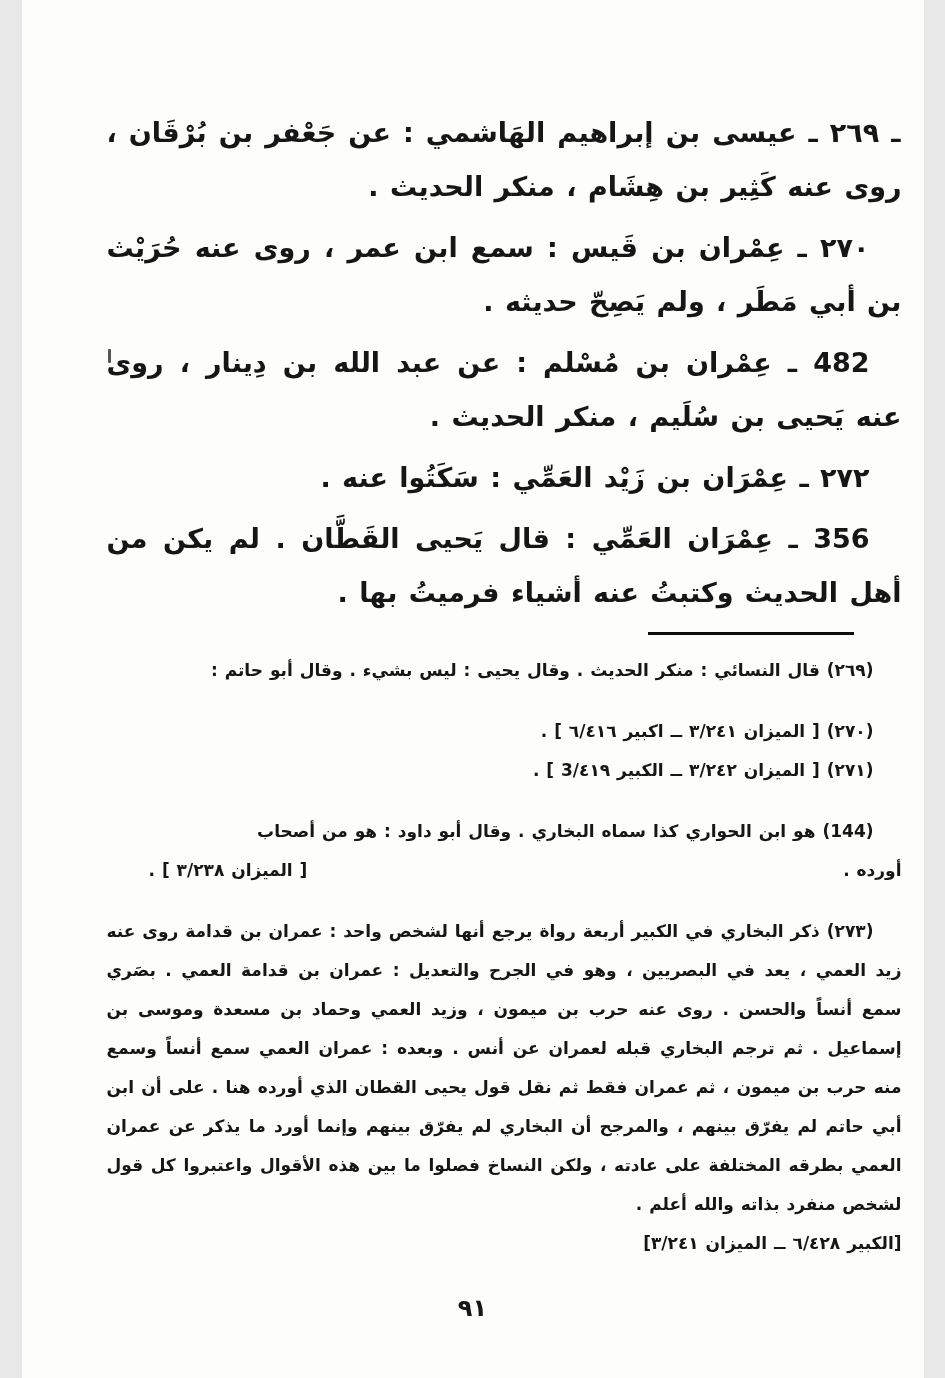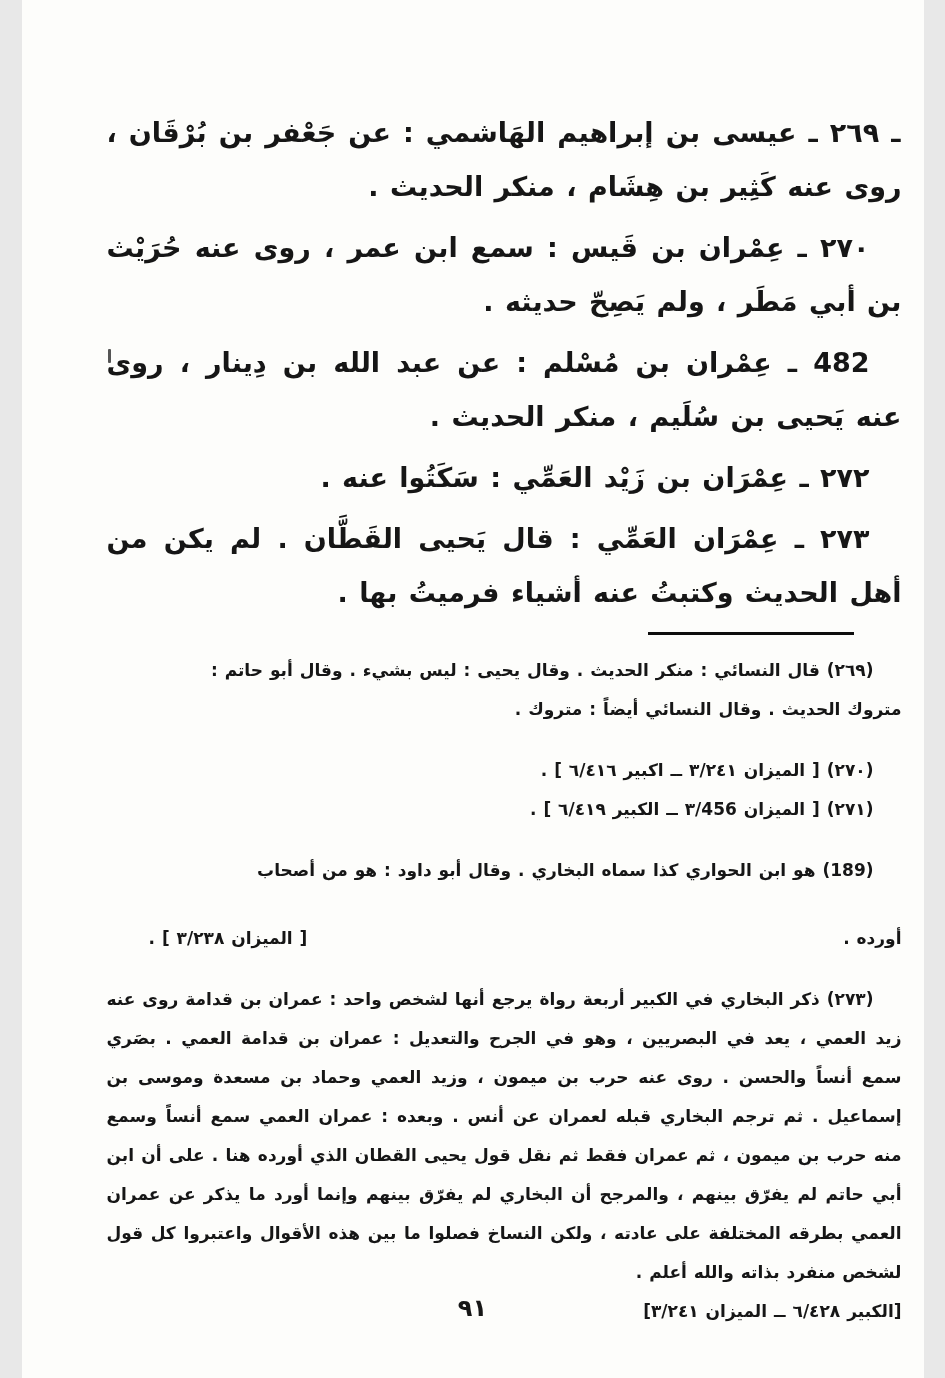--- a/index.html
+++ b/index.html
@@ -62,21 +62,20 @@
     display: flex;
     justify-content: space-between;
     align-items: baseline;
     margin: 0;
   }
   .fn-split .citation {
     white-space: nowrap;
   }
   .fn-split.shift-cite .citation {
     margin-left: 42px; 
-    margin-top: 29px;
   }
   .fn-gap-top {
     margin-top: 22px;
   }
   .fn-cite-line {
     margin: 0;
     text-align: right;
     padding-left: 38px;
     white-space: nowrap;
   }
@@ -106,36 +105,35 @@
 <body>
 
 <div class="page">
 
   <div class="text-block">
 
     <p class="entry first">ـ ٢٦٩ ـ عيسى بن إبراهيم الهَاشمي : عن جَعْفر بن بُرْقَان ، روى عنه كَثِير بن هِشَام ، منكر الحديث .</p>
     <p class="entry">٢٧٠ ـ عِمْران بن قَيس : سمع ابن عمر ، روى عنه حُرَيْث بن أبي مَطَر ، ولم يَصِحّ حديثه .</p>
     <p class="entry">482 ـ عِمْران بن مُسْلم : عن عبد الله بن دِينار ، روى عنه يَحيى بن سُلَيم ، منكر الحديث .</p>
     <p class="entry">٢٧٢ ـ عِمْرَان بن زَيْد العَمِّي : سَكَتُوا عنه .</p>
-    <p class="entry">٢٧٣ ـ عِمْرَان العَمِّي : قال يَحيى القَطَّان . لم يكن من أهل الحديث وكتبتُ عنه أشياء فرميتُ بها .</p>
+    <p class="entry">356 ـ عِمْرَان العَمِّي : قال يَحيى القَطَّان . لم يكن من أهل الحديث وكتبتُ عنه أشياء فرميتُ بها .</p>
 
     <div class="fn-separator"></div>
 
     <section class="footnotes">
 
       <p class="fn-line fn-indent">(٢٦٩) قال النسائي : منكر الحديث . وقال يحيى : ليس بشيء . وقال أبو حاتم :</p>
       <div class="fn-split">
-        <span>متروك الحديث . وقال النسائي أيضاً : متروك .</span>
       </div>
 
       <p class="fn-line fn-indent fn-gap-top">(٢٧٠) [ الميزان ٣/٢٤١ ــ اكبير ٦/٤١٦ ] .</p>
 
-      <p class="fn-line fn-indent">(٢٧١) [ الميزان ٣/456 ــ الكبير ٦/٤١٩ ] .</p>
+      <p class="fn-line fn-indent">(٢٧١) [ الميزان ٣/٢٤٢ ــ الكبير 3/٤١٩ ] .</p>
 
-      <p class="fn-line fn-indent fn-gap-top">(189) هو ابن الحواري كذا سماه البخاري . وقال أبو داود : هو من أصحاب</p>
+      <p class="fn-line fn-indent fn-gap-top">(144) هو ابن الحواري كذا سماه البخاري . وقال أبو داود : هو من أصحاب</p>
       <div class="fn-split shift-cite">
         <span>أورده .</span>
         <span class="citation">[ الميزان ٣/٢٣٨ ] .</span>
       </div>
 
       <p class="fn-line fn-indent fn-gap-top">(٢٧٣) ذكر البخاري في الكبير أربعة رواة يرجع أنها لشخص واحد : عمران بن قدامة روى عنه زيد العمي ، يعد في البصريين ، وهو في الجرح والتعديل : عمران بن قدامة العمي . بصَري سمع أنساً والحسن . روى عنه حرب بن ميمون ، وزيد العمي وحماد بن مسعدة وموسى بن إسماعيل . ثم ترجم البخاري قبله لعمران عن أنس . وبعده : عمران العمي سمع أنساً وسمع منه حرب بن ميمون ، ثم عمران فقط ثم نقل قول يحيى القطان الذي أورده هنا . على أن ابن أبي حاتم لم يفرّق بينهم ، والمرجح أن البخاري لم يفرّق بينهم وإنما أورد ما يذكر عن عمران العمي بطرقه المختلفة على عادته ، ولكن النساخ فصلوا ما بين هذه الأقوال واعتبروا كل قول لشخص منفرد بذاته والله أعلم .</p>
       <p class="fn-cite-line">[الكبير ٦/٤٢٨ ــ الميزان ٣/٢٤١]</p>
 
     </section>
   </div>

